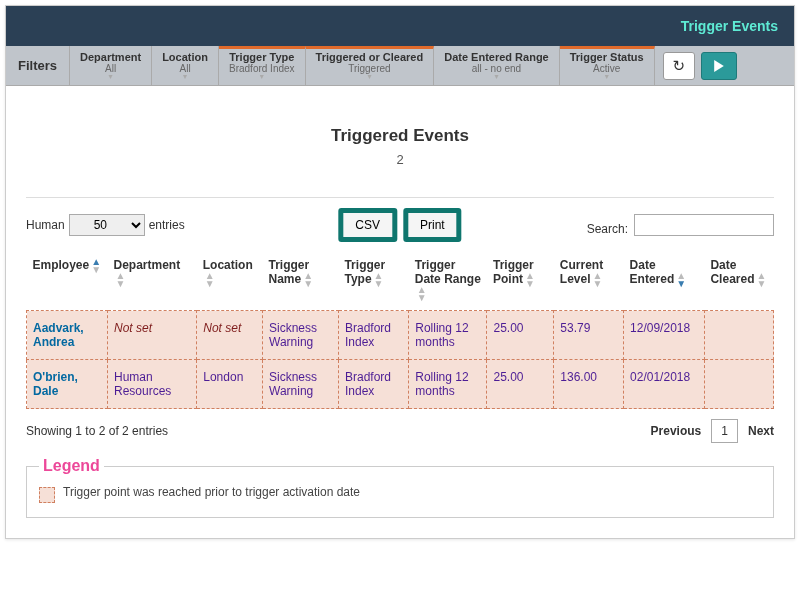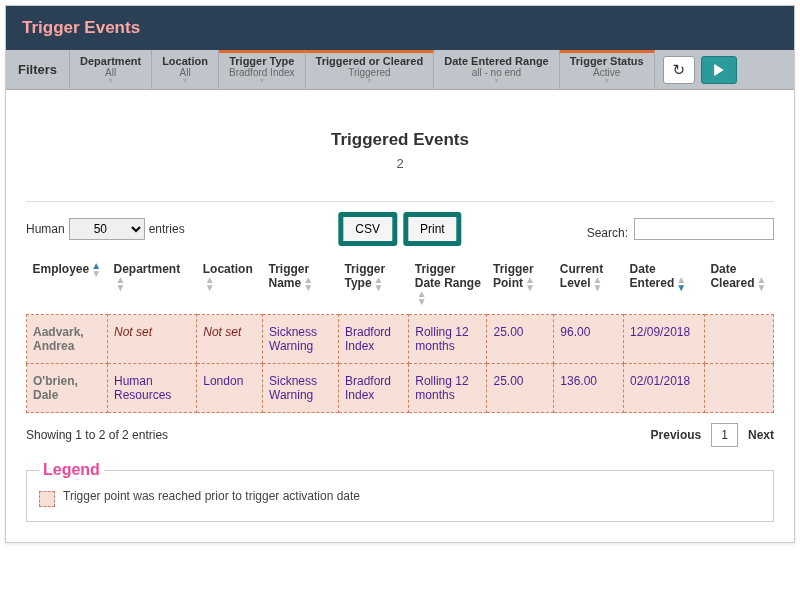--- a/index.html
+++ b/index.html
@@ -1,18 +1,18 @@
 <!DOCTYPE html>
 <html><head>
 <meta charset="utf-8">
 <style>
 * { box-sizing: border-box; margin: 0; padding: 0; }
 body { font-family: Arial, sans-serif; font-size: 12px; color: #333; background: #fff; padding: 5px; }
 .app { width: 790px; border: 1px solid #ccc; background: #fff; box-shadow: 0 1px 3px rgba(0,0,0,0.1); }
-.header { background: #2b4055; color: #fca5a5; padding: 12px 16px; font-size: 17px; font-weight: bold; }
+.header { background: #2b4055; color: #5eead4; padding: 12px 16px; font-size: 14px; font-weight: bold; text-align: right; }
 .filter-bar { display: flex; align-items: stretch; background: #c0c5cb; border-bottom: 1px solid #aaa; height: 40px; }
 .filter-label { display: flex; align-items: center; padding: 0 12px; font-weight: bold; font-size: 13px; color: #333; border-right: 1px solid #aaa; }
 .filter-cell { border-right: 1px solid #aaa; display: flex; flex-direction: column; align-items: center; justify-content: center; padding: 4px 10px; position: relative; cursor: pointer; }
 .filter-cell.active { border-top: 3px solid #e06a2b; padding-top: 1px; }
 .filter-title { font-size: 11px; font-weight: bold; color: #333; }
 .filter-value { font-size: 10px; color: #666; }
 .chev { font-size: 8px; color: #aaa; line-height: 6px; }
 .action-group { display: flex; align-items: center; gap: 6px; padding: 0 8px; }
 .btn-refresh { width: 32px; height: 28px; background: #fff; border: 1px solid #999; border-radius: 3px; display: flex; align-items: center; justify-content: center; font-size: 15px; cursor: pointer; }
 .btn-run { width: 36px; height: 28px; background: #2b9a9a; border: 1px solid #1f7a7a; border-radius: 3px; display: flex; align-items: center; justify-content: center; cursor: pointer; }
@@ -32,21 +32,21 @@
 .search input { border: 1px solid #aaa; padding: 3px 6px; width: 140px; font-size: 12px; }
 table { width: 100%; border-collapse: collapse; font-size: 12px; }
 th { text-align: left; padding: 8px 6px; font-weight: bold; vertical-align: top; color: #333; }
 th .sort { color: #bbb; font-size: 10px; display: inline-block; line-height: 8px; vertical-align: middle; margin-left: 2px; }
 th .sort .up { display: block; }
 th .sort .dn { display: block; }
 th.sorted-asc .sort .up { color: #3a7db0; }
 th.sorted-desc .sort .dn { color: #3a7db0; }
 tbody tr { background: #f6e0d7; }
 tbody td { padding: 10px 6px; border: 1px dashed #d08060; vertical-align: top; font-size: 12px; color: #4c1d95; }
-tbody td.emp { color: #737373; font-weight: bold; }
+tbody td.emp { color: #0369a1; font-weight: bold; }
 tbody td.italic { font-style: italic; color: #7f1d1d; }
 .table-footer { display: flex; align-items: center; justify-content: space-between; margin-top: 10px; font-size: 12px; }
 .pager { display: flex; align-items: center; gap: 10px; }
 .pager .pg { border: 1px solid #aaa; padding: 4px 9px; background: #fff; font-size: 12px; }
 .pager .link { cursor: pointer; color: #333; font-weight: bold; }
 fieldset.legend { border: 1px solid #ccc; margin-top: 14px; padding: 10px 12px 14px; }
 fieldset.legend legend { font-size: 16px; font-weight: bold; color: #ec4899; padding: 0 4px; }
 .legend-item { display: flex; align-items: flex-start; gap: 8px; font-size: 12px; color: #444; }
 .swatch { width: 16px; height: 16px; background: #f6e0d7; border: 1px dashed #d08060; flex-shrink: 0; margin-top: 2px; }
 </style>
@@ -140,21 +140,21 @@
         </thead>
       <tbody id="tbody">
           <tr>
             <td class="emp">Aadvark, Andrea</td>
             <td class="italic">Not set</td>
             <td class="italic">Not set</td>
             <td>Sickness Warning</td>
             <td>Bradford Index</td>
             <td>Rolling 12 months</td>
             <td>25.00</td>
-            <td>96.00</td>
+            <td>53.79</td>
             <td>12/09/2018</td>
             <td></td>
           </tr>
           <tr>
             <td class="emp">O'brien, Dale</td>
             <td>Human Resources</td>
             <td>London</td>
             <td>Sickness Warning</td>
             <td>Bradford Index</td>
             <td>Rolling 12 months</td>

